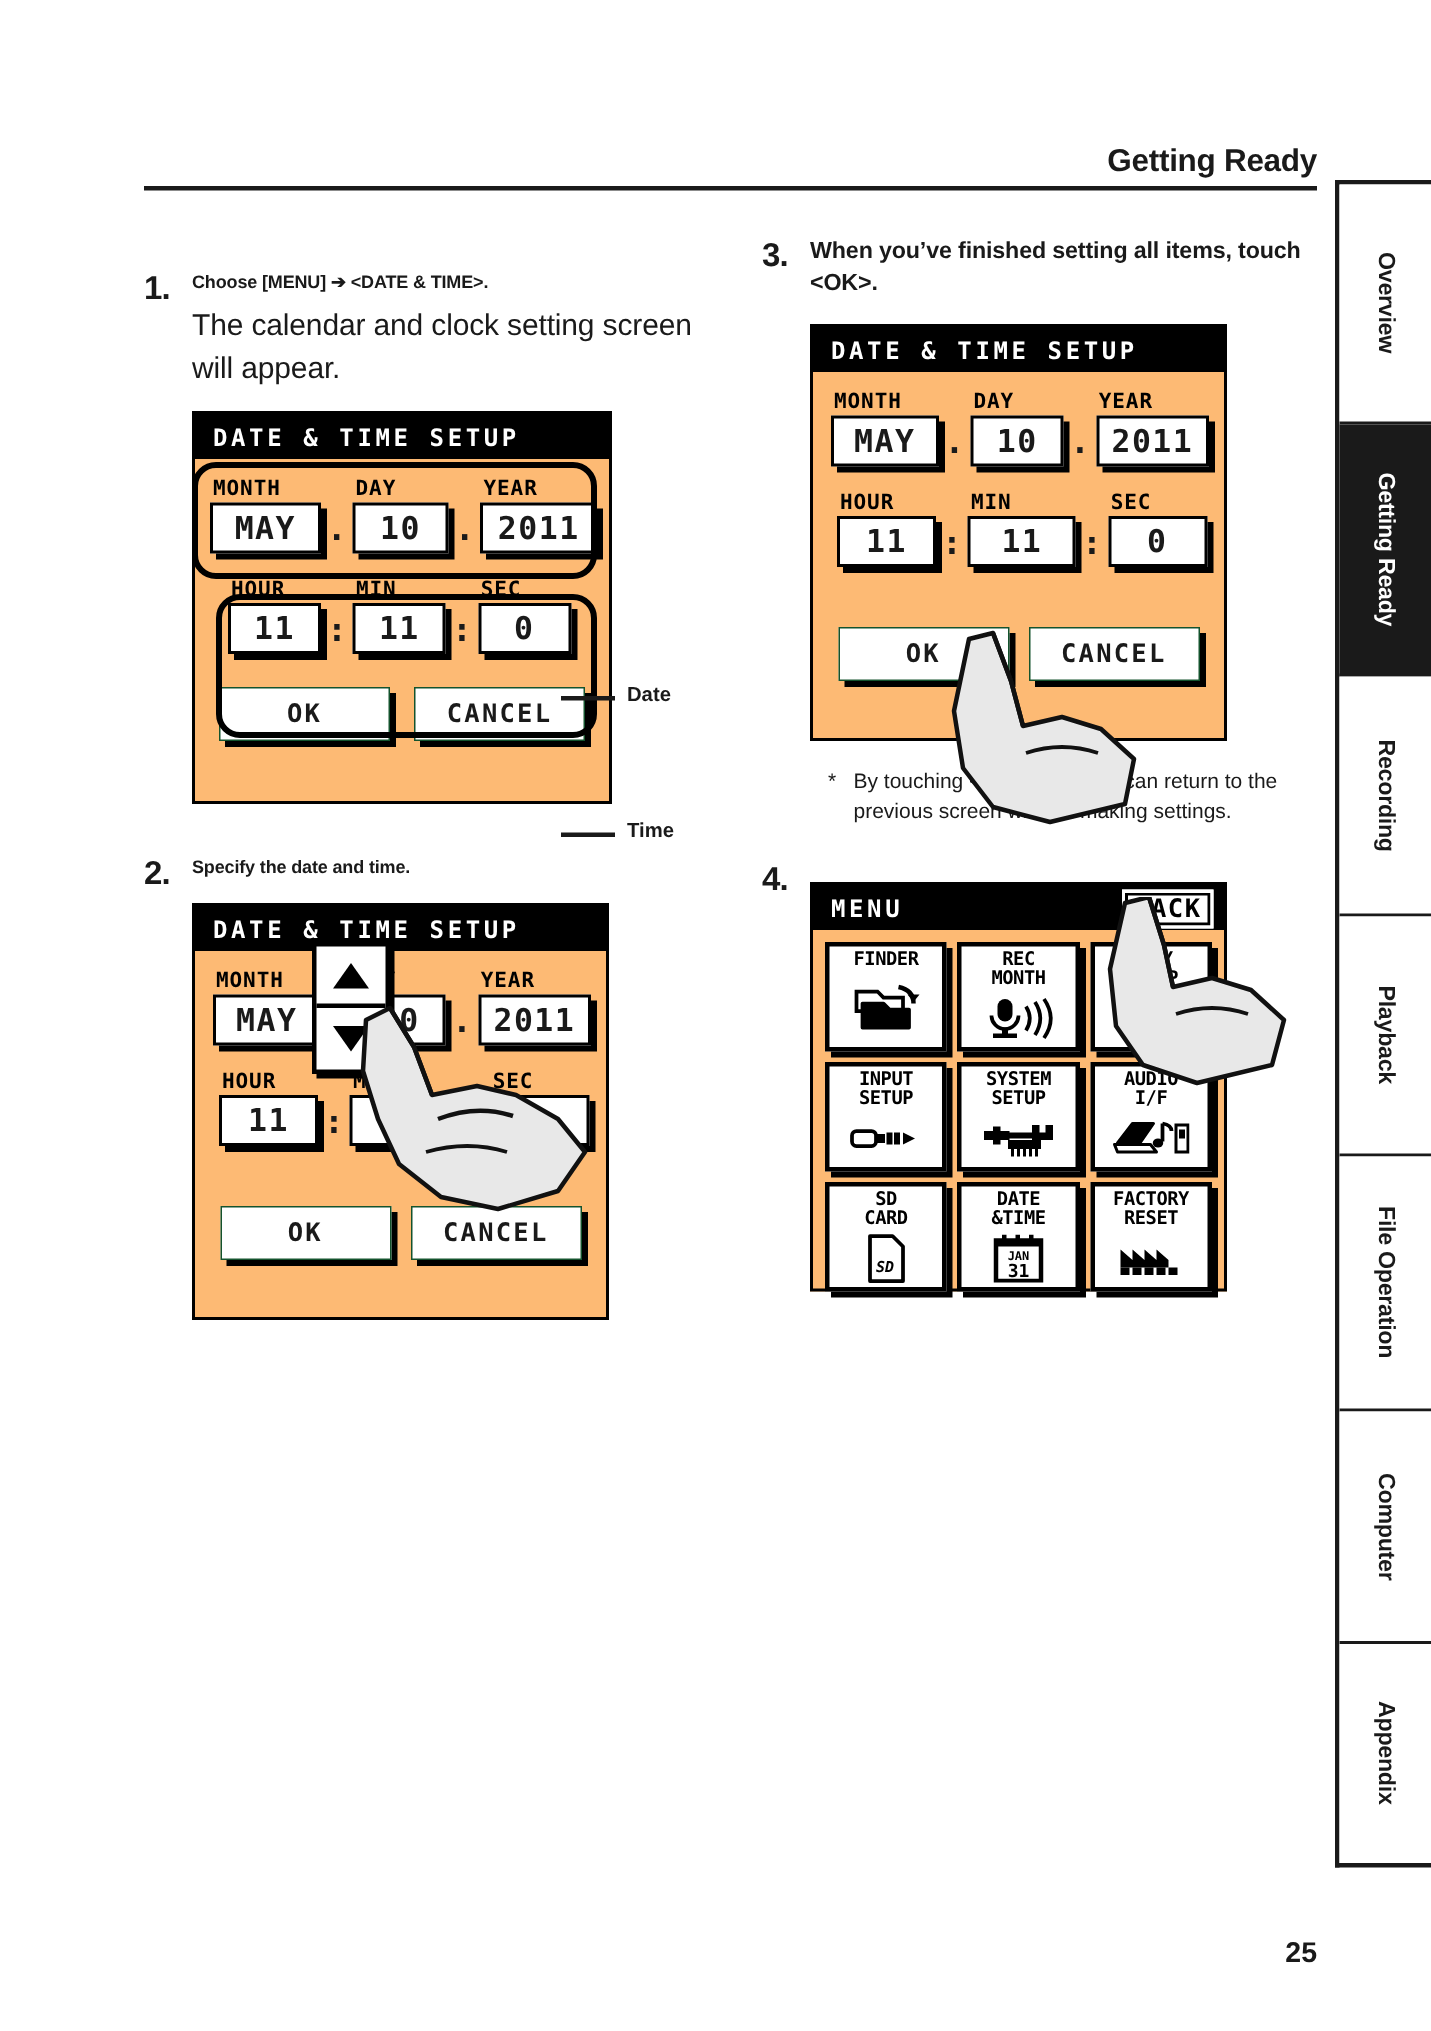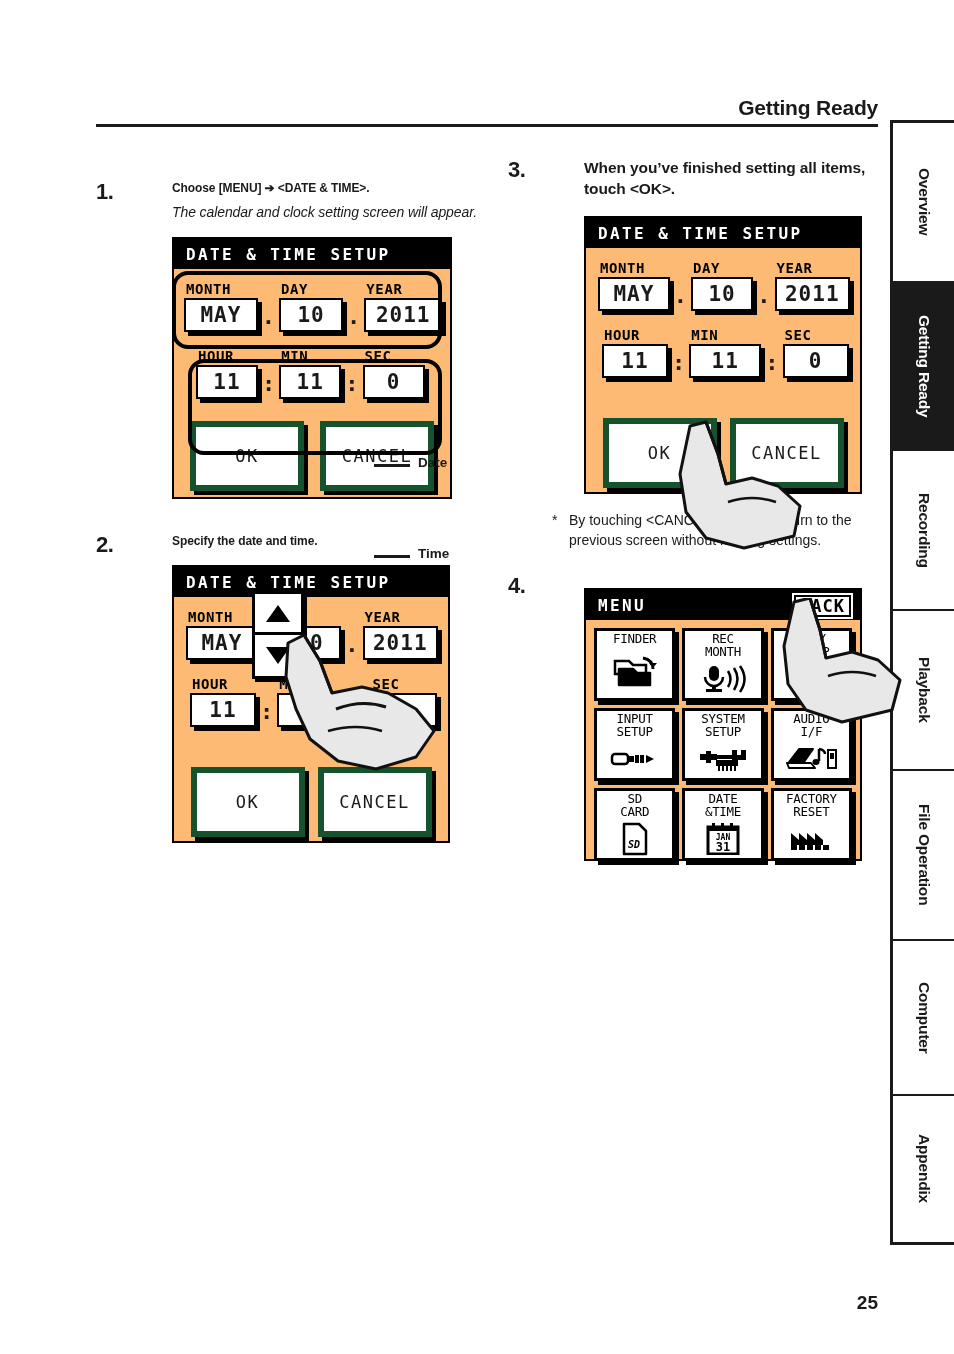--- a/index.html
+++ b/index.html
@@ -39,29 +39,28 @@
     width: 372px;
     letter-spacing: -0.4px;
   }
 
   
   .step { display: flex; align-items: flex-start; margin-top: 22px; }
   .step-num {
     font-size: 22px; font-weight: bold; line-height: 1.05;
     width: 32px; flex: 0 0 32px; letter-spacing: -0.5px;
   }
-  .step-body { flex: 1; margin-left: 44px; }
+  .step-body { flex: 1; }
   .step-head {
     font-size: 12px; font-weight: bold; line-height: 1.35;
     letter-spacing: -0.1px;
   }
   .step-sub {
-    font-size: 14px; line-height: 1.42; margin-top: 7px;
+    font-size: 20px; line-height: 1.42; margin-top: 7px;
     letter-spacing: -0.1px;
-    font-style: italic;
   }
   .step-right .step-head { font-size: 15.5px; }
 
   .note {
     display: flex; margin-top: 16px; font-size: 14px; line-height: 1.45;
     padding-left: 44px;
   }
   .note-star { width: 17px; flex: 0 0 17px; }
   .note-text { flex: 1; }
 
@@ -112,24 +111,24 @@
     display: flex; align-items: center; justify-content: center;
     height: 34px;
   }
   .sep {
     font-size: 22px; font-weight: bold; padding: 0 4px 4px 4px;
     align-self: flex-end; line-height: 1;
   }
 
   .lcd-btnrow { display: flex; justify-content: space-around; margin-top: 14px; }
   .lcd-btn {
-    border: 6px solid #14532d; background: #fff;
+    border: 1px solid #14532d; background: #fff;
     box-shadow: 4px 4px 0 #000;
-    font-size: 17px; font-weight: normal; letter-spacing: 1.5px;
-    padding: 19px 0; text-align: center;
+    font-size: 17px; font-weight: bold; letter-spacing: 1.5px;
+    padding: 7px 0; text-align: center;
     width: 114px;
   }
 
   
   .ring {
     position: absolute; border: 4px solid #000; border-radius: 16px;
     pointer-events: none;
   }
 
   
@@ -163,21 +162,21 @@
     gap: 7px; padding: 8px;
   }
   .menu-cell {
     border: 3px solid #000; background: #fff;
     box-shadow: 4px 4px 0 #000;
     height: 73px; padding: 2px 1px 0 1px;
     display: flex; flex-direction: column; align-items: center;
   }
   .menu-cell-label {
     font-family: "DejaVu Sans Mono", monospace;
-    font-size: 12.5px; font-weight: normal; line-height: 1.02;
+    font-size: 12.5px; font-weight: bold; line-height: 1.02;
     letter-spacing: -0.3px; text-align: center; color: #000;
     white-space: pre-line;
   }
   .menu-cell-icon {
     flex: 1; display: flex; align-items: center; justify-content: center;
     width: 100%;
   }
   .back-btn {
     position: absolute; right: 7px; top: 3px;
     border: 2px solid #fff; background: #fff; color: #000;

